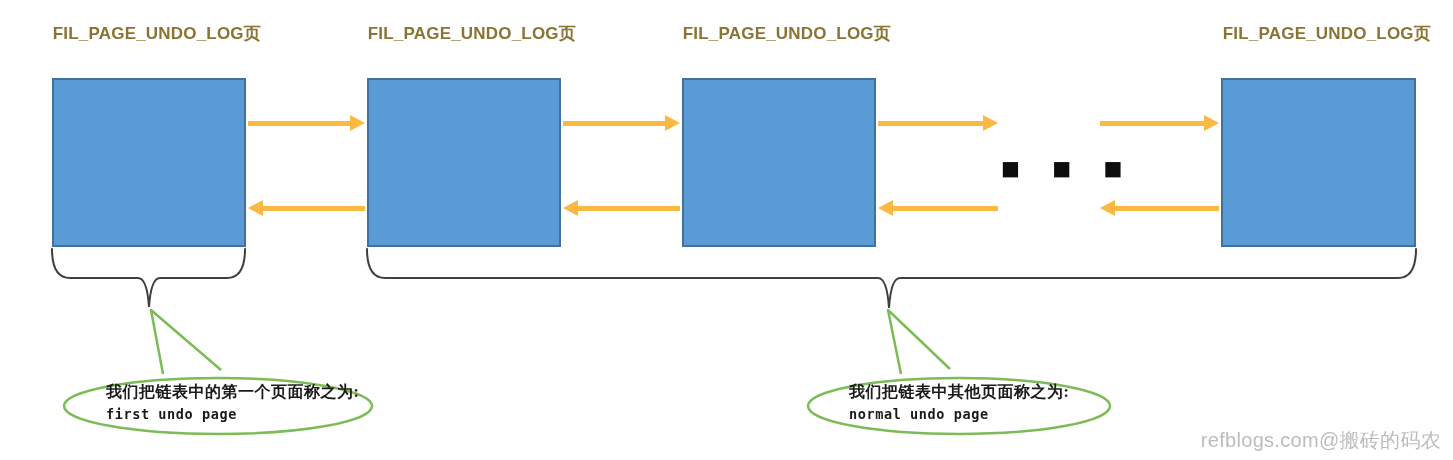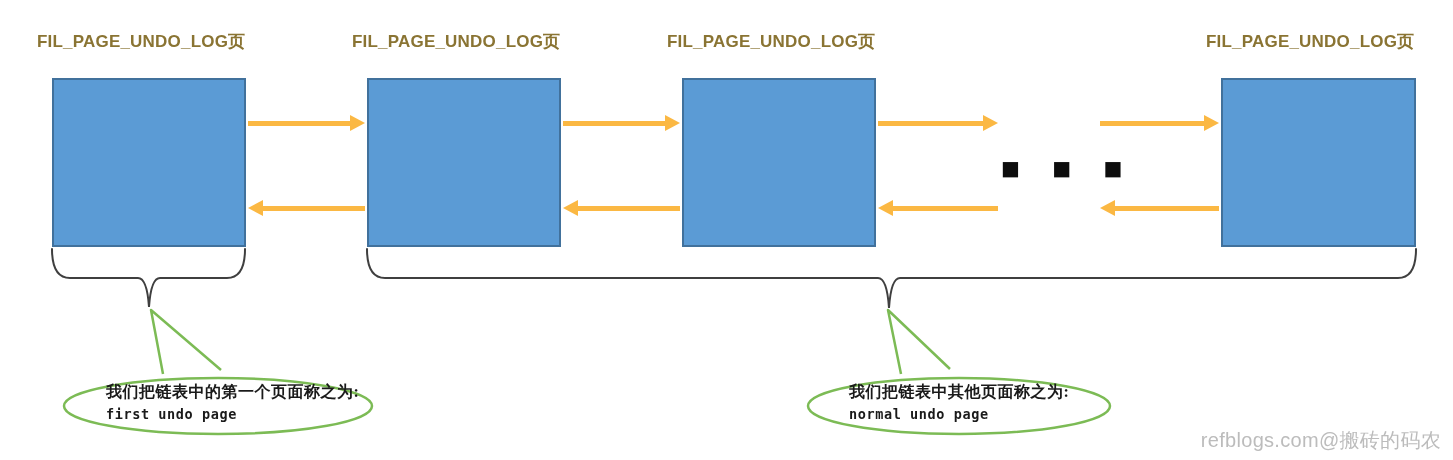--- a/index.html
+++ b/index.html
@@ -5,22 +5,22 @@
   html,body{margin:0;padding:0;background:#ffffff;}
   #stage{
     position:relative;
     width:1453px;height:460px;
     background:#ffffff;
     font-family:"Liberation Sans", sans-serif;
     overflow:hidden;
   }
   
   .page-label{
-    position:absolute;top:30px;height:22px;
-    text-align:left;
+    position:absolute;top:22px;height:22px;
+    text-align:right;
     font-weight:bold;font-size:17px;letter-spacing:0.2px;
     color:#8a7433;
     white-space:nowrap;
   }
   
   .page-box{
     position:absolute;top:78px;width:194px;height:169px;
     background:#5b9bd5;border:2px solid #41719c;
     box-sizing:border-box;
   }

